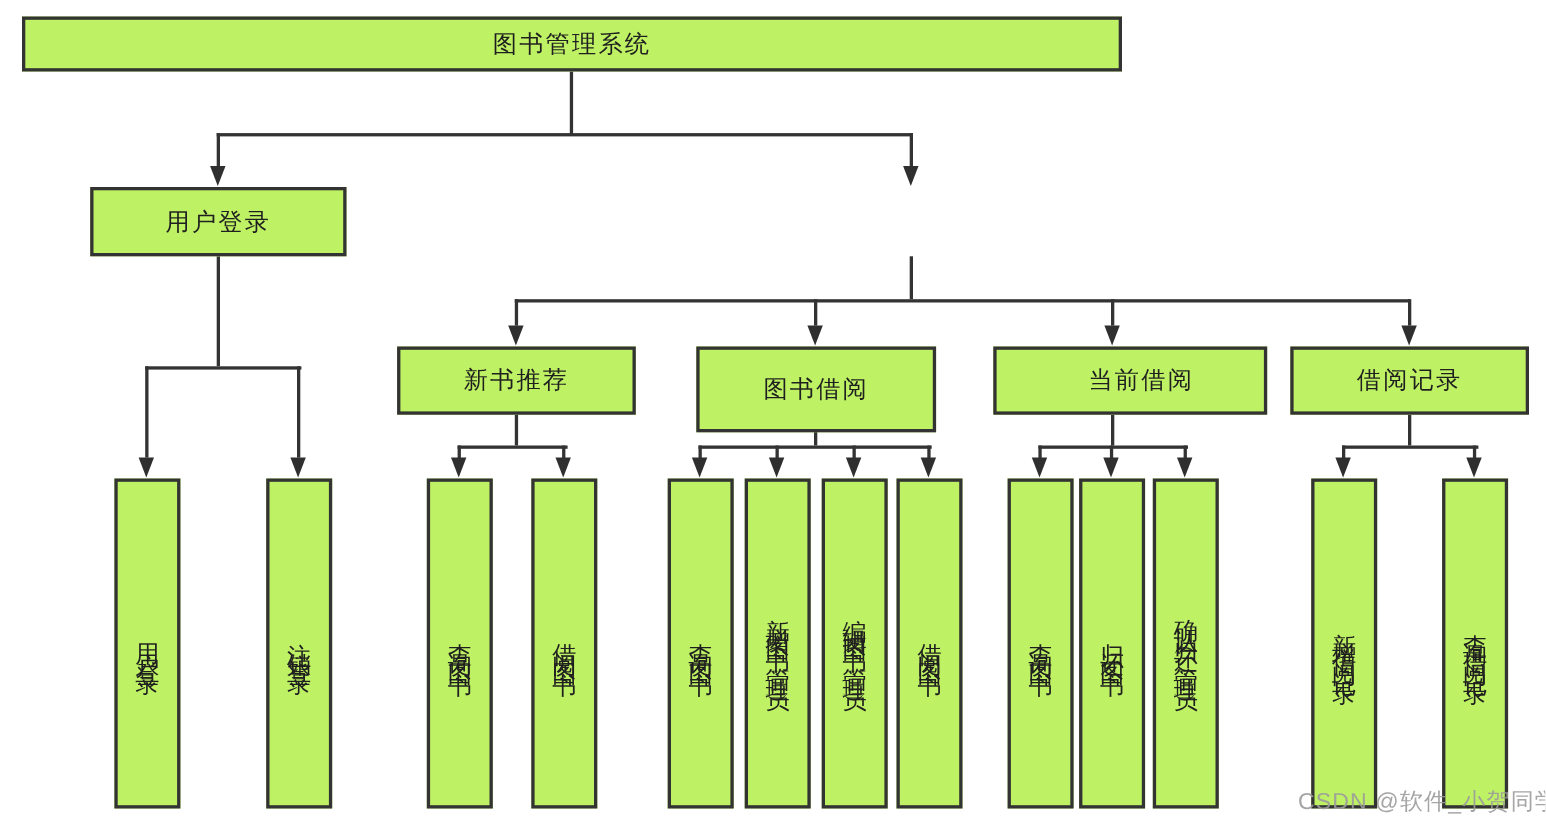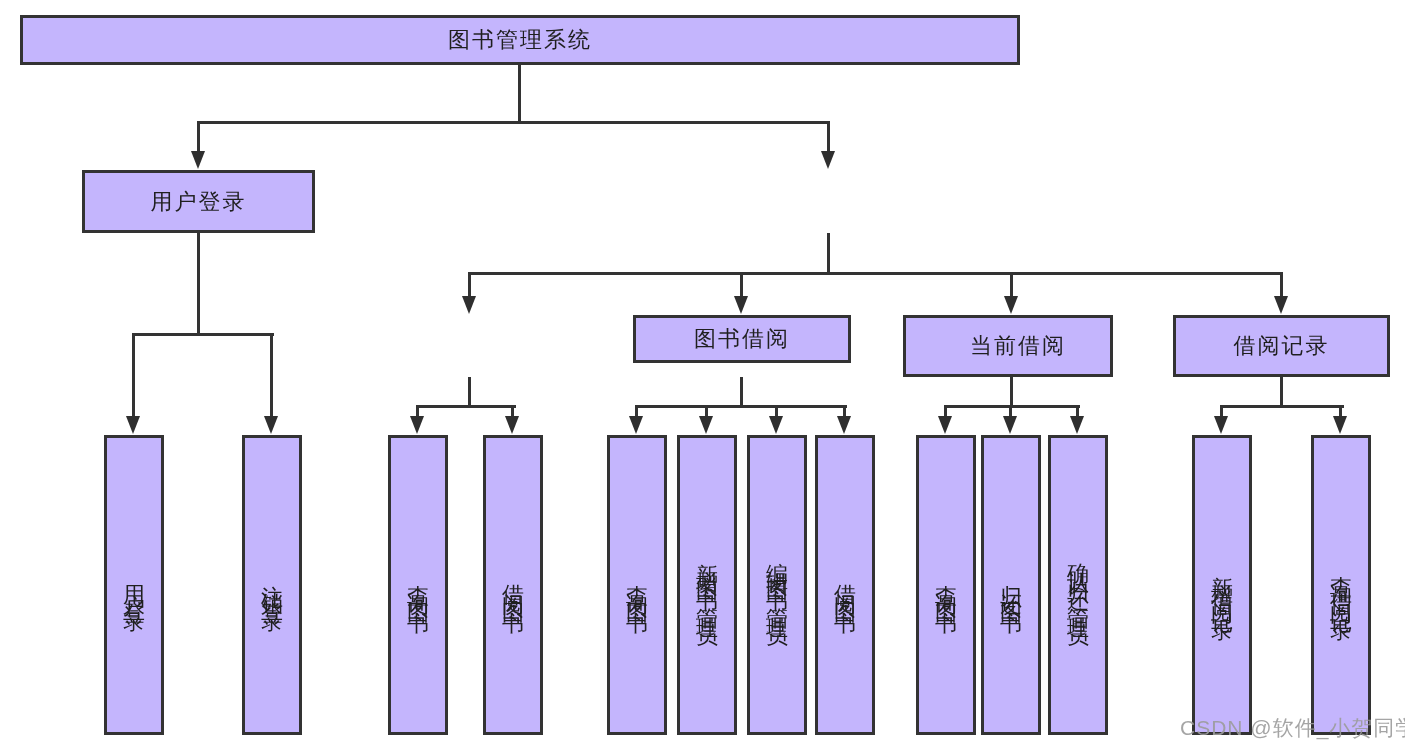--- a/index.html
+++ b/index.html
@@ -9,21 +9,21 @@
   .canvas {
     position: relative;
     width: 1405px;
     height: 747px;
     background: #ffffff;
     overflow: hidden;
   }
 
   .box {
     position: absolute;
-    background: #c4b5fd;
+    background: #bef264;
     border: 3px solid #333333;
     display: flex;
     align-items: center;
     justify-content: center;
     color: #1f1f1f;
     z-index: 2;
   }
 
   .box.h { font-size: 22px; letter-spacing: 2px; white-space: nowrap; }
 
@@ -96,24 +96,27 @@
   <div class="line" style="left:468px; top:272px; width:814px; height:3px;"></div>
   <div class="line" style="left:468px; top:272px; width:3px; height:24px;"></div>
   <div class="line" style="left:740px; top:272px; width:3px; height:24px;"></div>
   <div class="line" style="left:1010px; top:272px; width:3px; height:24px;"></div>
   <div class="line" style="left:1280px; top:272px; width:3px; height:24px;"></div>
   <div class="arrow" style="left:462px; top:296px;"></div>
   <div class="arrow" style="left:734px; top:296px;"></div>
   <div class="arrow" style="left:1004px; top:296px;"></div>
   <div class="arrow" style="left:1274px; top:296px;"></div>
 
-  <div class="box h" style="left:633px; top:315px; width:218px; height:48px;">
+  <div class="box h" style="left:361px; top:315px; width:217px; height:62px;">
+    <span>新书推荐</span>
+  </div>
+  <div class="box h" style="left:633px; top:315px; width:218px; height:78px;">
     <span>图书借阅</span>
   </div>
-  <div class="box h" style="left:903px; top:315px; width:210px; height:62px;padding-left:20px;">
+  <div class="box h" style="left:903px; top:315px; width:249px; height:62px;padding-left:20px;">
     <span>当前借阅</span>
   </div>
   <div class="box h" style="left:1173px; top:315px; width:217px; height:62px;">
     <span>借阅记录</span>
   </div>
 
   <div class="line" style="left:468px; top:377px; width:3px; height:28px;"></div>
   <div class="line" style="left:416px; top:405px; width:100px; height:3px;"></div>
   <div class="line" style="left:416px; top:405px; width:3px; height:13px;"></div>
   <div class="line" style="left:511px; top:405px; width:3px; height:13px;"></div>

